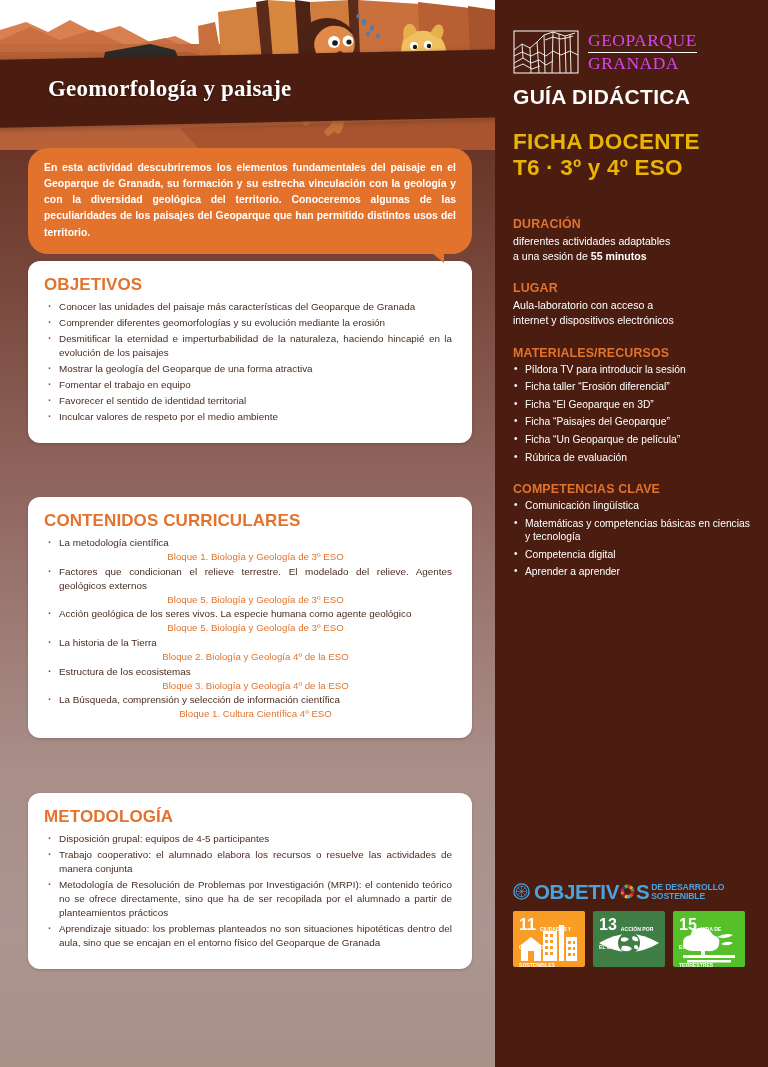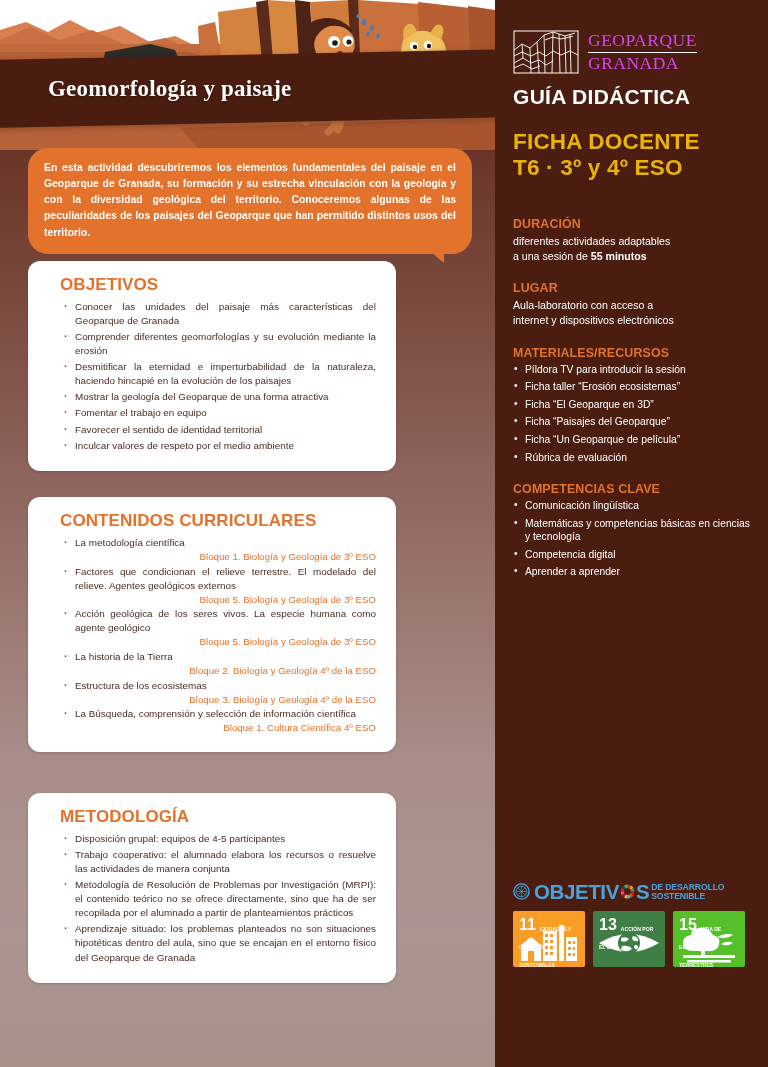--- a/index.html
+++ b/index.html
@@ -52,23 +52,23 @@
     text-align:justify; text-justify:inter-word;
   }
   .intro::after{
     content:""; position:absolute; right:28px; bottom:-9px;
     border-left:12px solid transparent; border-right:0 solid transparent;
     border-top:10px solid #e3732c;
   }
 
   
   .card {
-    position:absolute; left:28px; width:368px;
+    position:absolute; left:28px; width:444px;
     background:#ffffff; border-radius:12px;
-    padding:14px 20px 16px 32px;
+    padding:14px 20px 16px 16px;
     box-shadow:0 1px 3px rgba(0,0,0,.18);
   }
   #card-objetivos { top:261px; }
   #card-contenidos { top:497px; }
   #card-metodologia { top:793px; }
 
   .card h2 {
     color:#e3732c; font-size:17px; font-weight:700;
     letter-spacing:.1px; margin-bottom:5px;
   }
@@ -77,21 +77,21 @@
     position:relative; padding-left:15px; margin-bottom:2px;
     font-size:9.9px; line-height:1.42; color:#4a2c20;
     text-align:justify;
   }
   .card li::before {
     content:"\00b7"; position:absolute; left:3px; top:-3px;
     font-size:15px; color:#6b4437; line-height:1;
   }
   .card li .sub {
     display:block; color:#e3732c; font-size:9.7px; line-height:1.4;
-    text-align:right;
+    text-align:center;
   }
   #card-contenidos li { margin-bottom:1px; }
 
   
   .right {
     position:relative; width:273px; height:1067px;
     background:#4a1d10; padding:0 18px; color:#ffffff;
   }
 
   .brand { display:flex; align-items:center; gap:9px; padding-top:30px; }
@@ -326,21 +326,21 @@
     <div class="sec">
       <h3>LUGAR</h3>
       <p>Aula-laboratorio con acceso a</p>
       <p>internet y dispositivos electrónicos</p>
     </div>
 
     <div class="sec">
       <h3>MATERIALES/RECURSOS</h3>
       <ul>
         <li>Píldora TV para introducir la sesión</li>
-        <li>Ficha taller “Erosión ecosistemas”</li>
+        <li>Ficha taller “Erosión diferencial”</li>
         <li>Ficha “El Geoparque en 3D”</li>
         <li>Ficha “Paisajes del Geoparque”</li>
         <li>Ficha “Un Geoparque de película”</li>
         <li>Rúbrica de evaluación</li>
       </ul>
     </div>
 
     <div class="sec">
       <h3>COMPETENCIAS CLAVE</h3>
       <ul>

